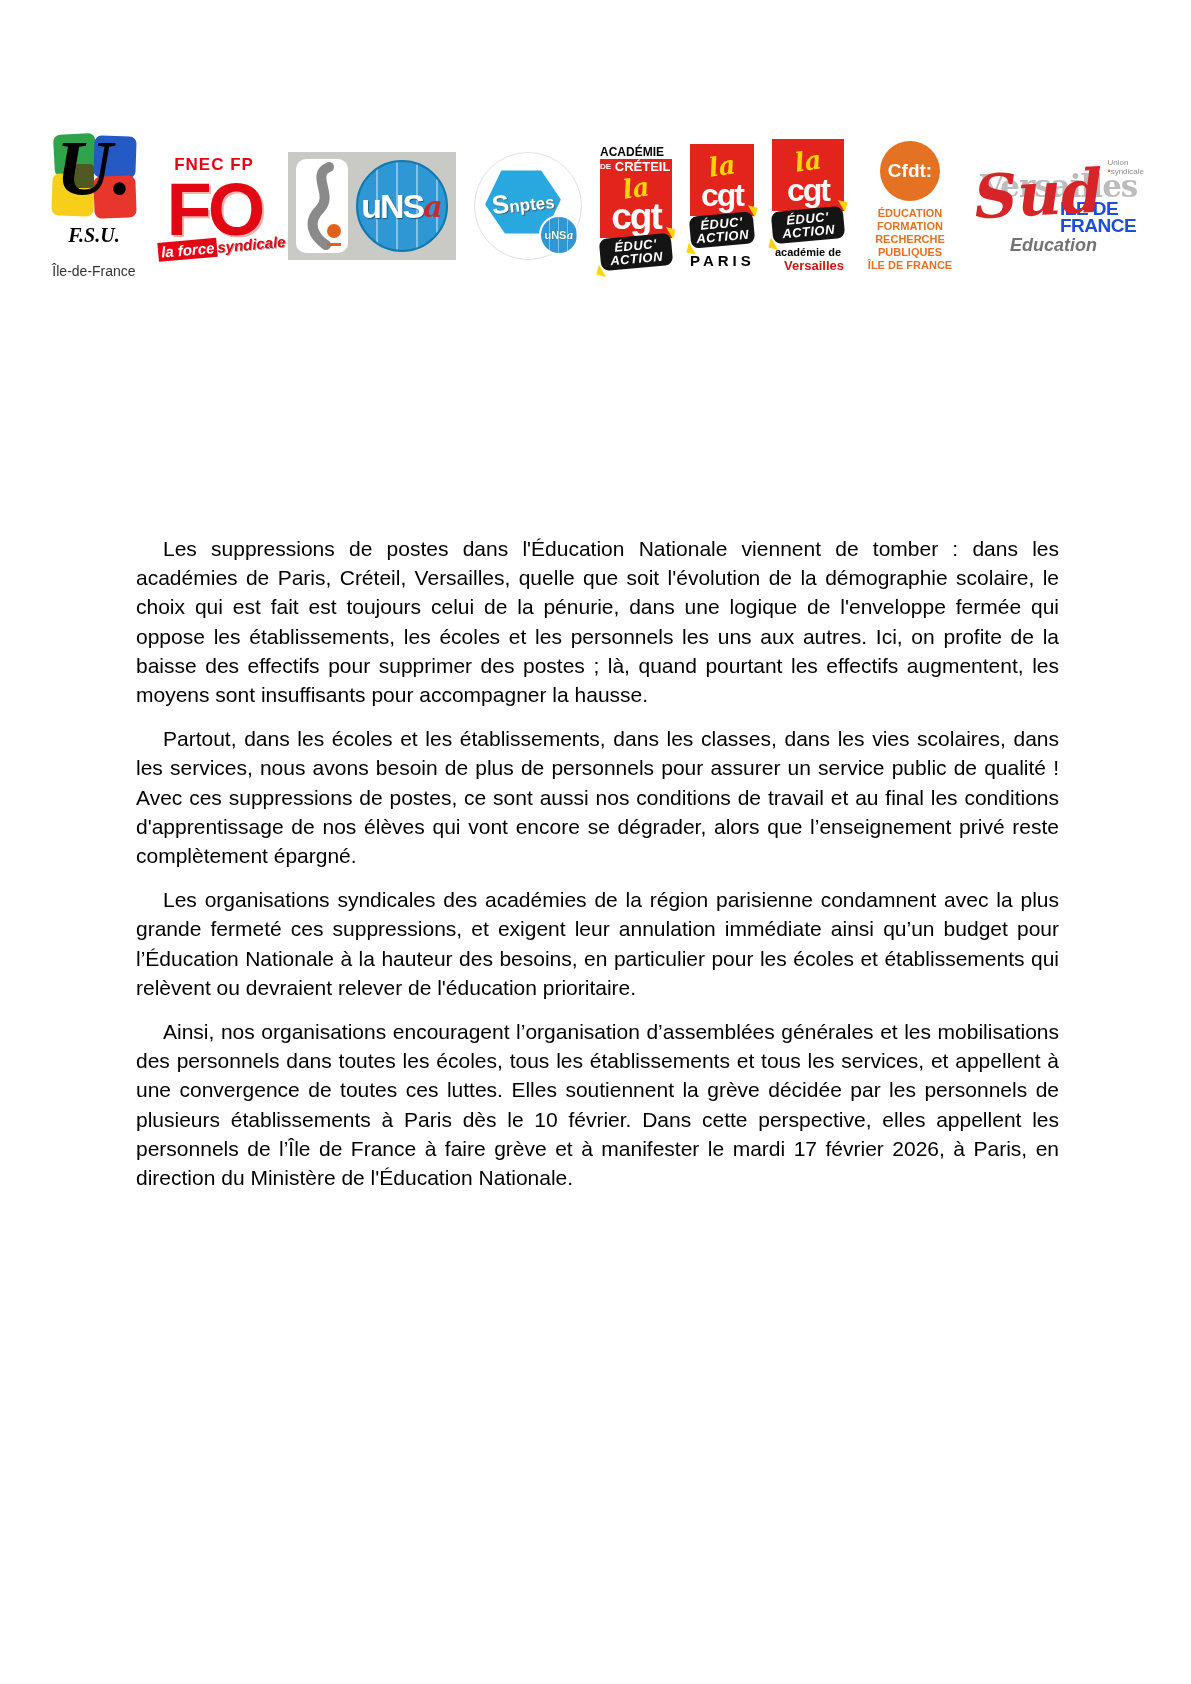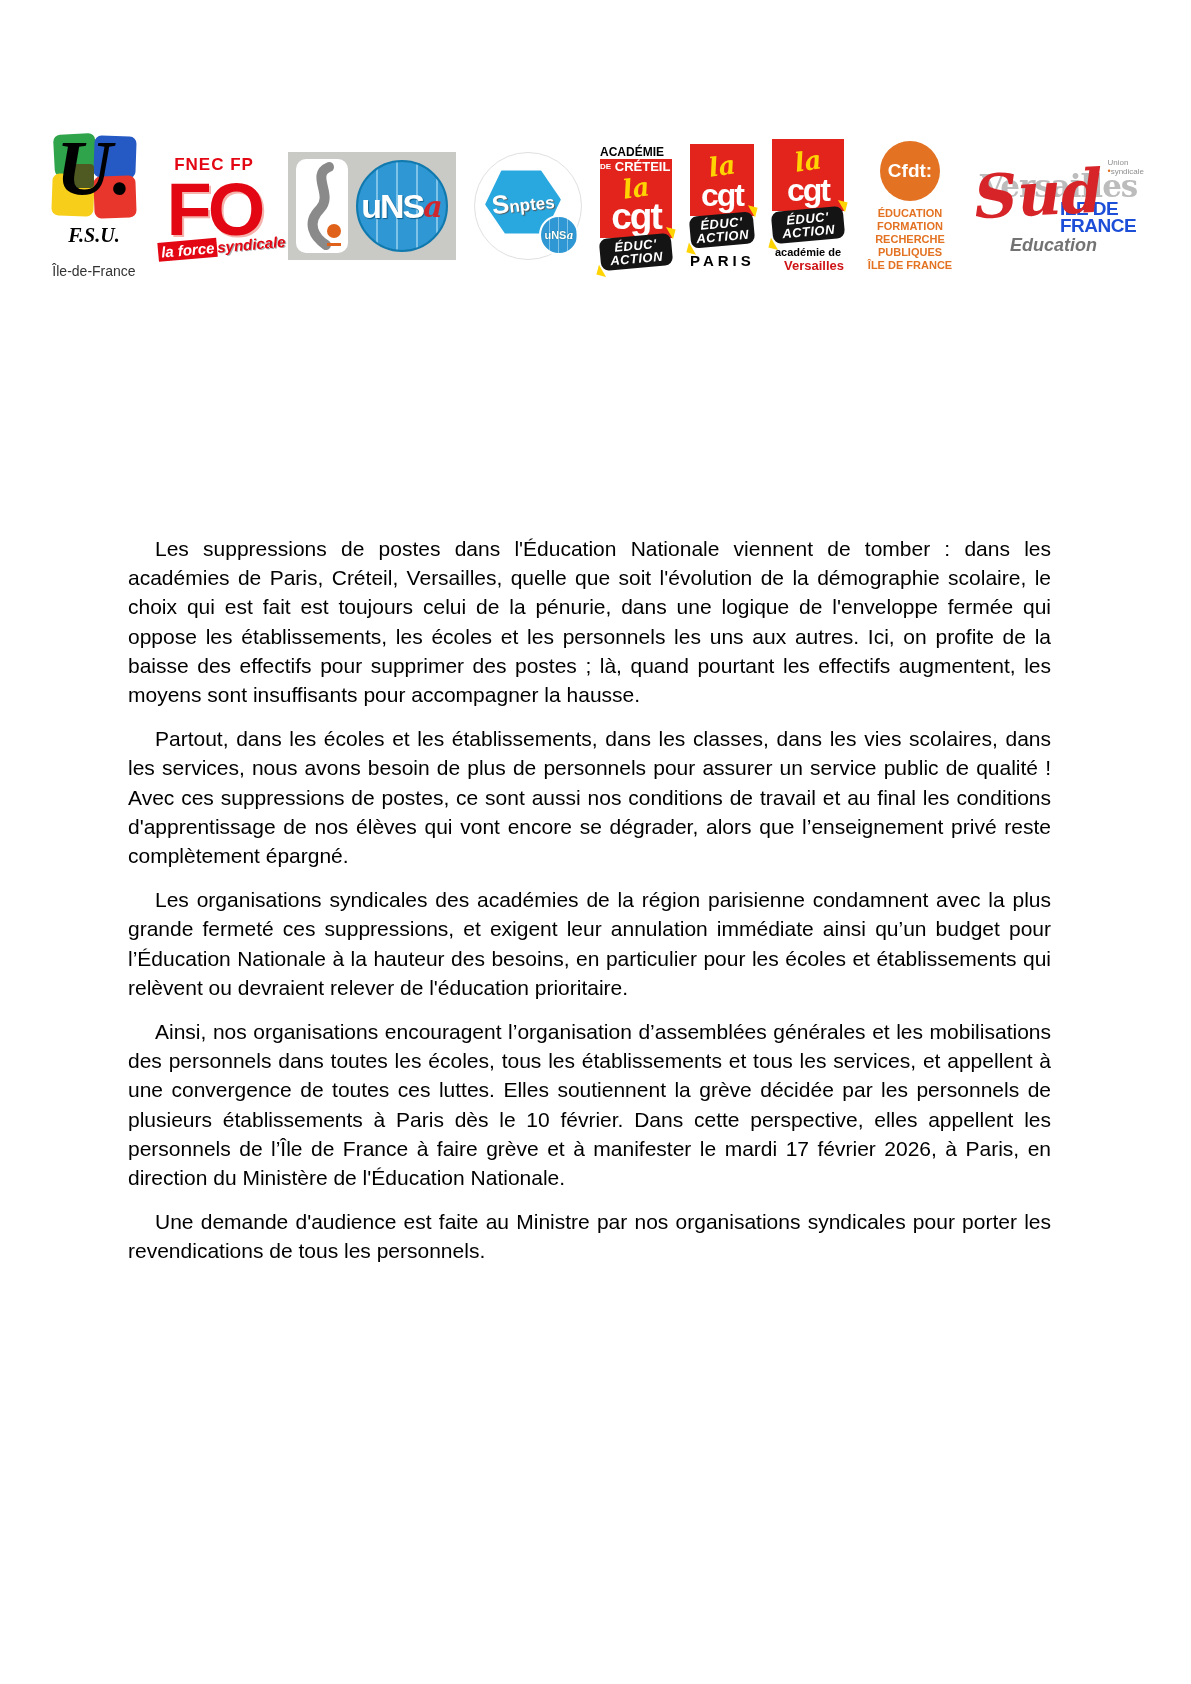--- a/index.html
+++ b/index.html
@@ -122,21 +122,21 @@
   .sud-region{position:absolute;top:44px;left:84px;color:#1d4ed8;font-weight:bold;font-size:19px;line-height:17px;letter-spacing:-0.5px;z-index:1;}
   .sud-sector{position:absolute;bottom:0;left:34px;font-weight:bold;font-style:italic;font-size:18px;color:#737373;}
 
   
   .titles{position:absolute;top:372px;left:0;width:100%;text-align:center;}
   .title-line{font-weight:bold;font-size:31px;line-height:34px;letter-spacing:0.5px;}
   .title-line + .title-line{margin-top:16px;}
 
   
   .content{
-    position:absolute;top:534px;left:128px;width:923px;
+    position:absolute;top:534px;left:136px;width:923px;
     font-size:21px;line-height:29.2px;text-align:justify;
   }
   .content p{margin:0 0 15px 0;text-indent:27px;}
 </style>
 </head>
 <body>
 
 <div class="logo-row">
 
   <div class="logo fsu">
@@ -261,14 +261,13 @@
 </div>
 
 <div class="titles">
 </div>
 
 <div class="content">
   <p>Les suppressions de postes dans l'Éducation Nationale viennent de tomber : dans les académies de Paris, Créteil, Versailles, quelle que soit l'évolution de la démographie scolaire, le choix qui est fait est toujours celui de la pénurie, dans une logique de l'enveloppe fermée qui oppose les établissements, les écoles et les personnels les uns aux autres. Ici, on profite de la baisse des effectifs pour supprimer des postes ; là, quand pourtant les effectifs augmentent, les moyens sont insuffisants pour accompagner la hausse.</p>
   <p>Partout, dans les écoles et les établissements, dans les classes, dans les vies scolaires, dans les services, nous avons besoin de plus de personnels pour assurer un service public de qualité ! Avec ces suppressions de postes, ce sont aussi nos conditions de travail et au final les conditions d'apprentissage de nos élèves qui vont encore se dégrader, alors que l’enseignement privé reste complètement épargné.</p>
   <p>Les organisations syndicales des académies de la région parisienne condamnent avec la plus grande fermeté ces suppressions, et exigent leur annulation immédiate ainsi qu’un budget pour l’Éducation Nationale à la hauteur des besoins, en particulier pour les écoles et établissements qui relèvent ou devraient relever de l'éducation prioritaire.</p>
   <p>Ainsi, nos organisations encouragent l’organisation d’assemblées générales et les mobilisations des personnels dans toutes les écoles, tous les établissements et tous les services, et appellent à une convergence de toutes ces luttes. Elles soutiennent la grève décidée par les personnels de plusieurs établissements à Paris dès le 10 février. Dans cette perspective, elles appellent les personnels de l’Île de France à faire grève et à manifester le mardi 17 février 2026, à Paris, en direction du Ministère de l'Éducation Nationale.</p>
-  <p>Une demande d'audience est faite au Ministre par nos organisations syndicales pour porter les revendications de tous les personnels.</p>
 </div>
 
 </body></html>

